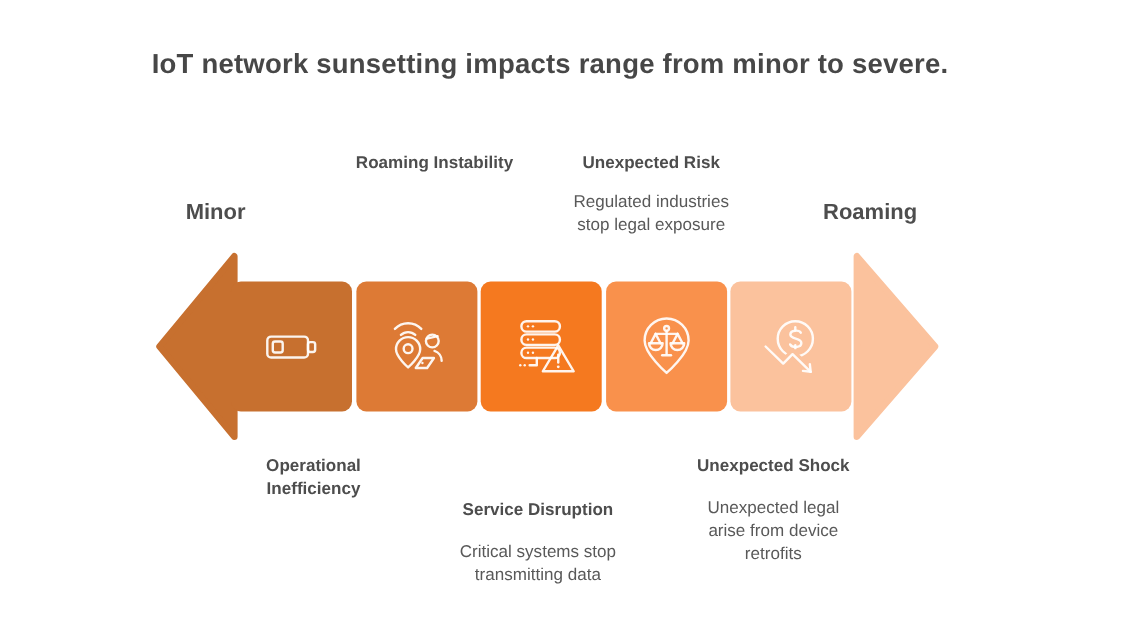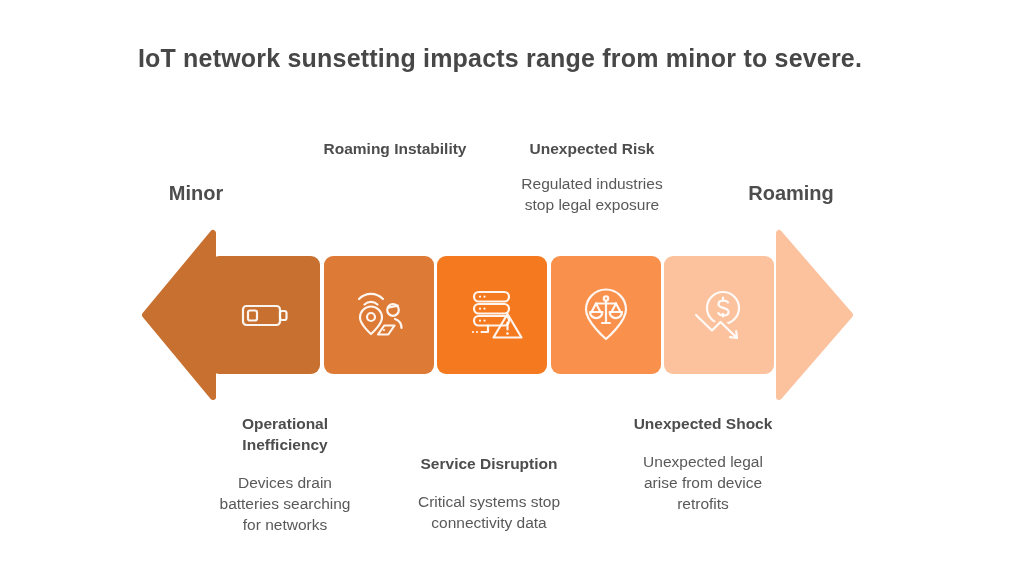--- a/index.html
+++ b/index.html
@@ -190,28 +190,25 @@
     </svg>
   </div>
 
   <svg class="arrowhead arrowhead-right" viewBox="0 0 80 174" aria-hidden="true">
     <path d="M5 5 L5 169 L76 87 Z"></path>
   </svg>
 
   <div class="label-col bottom" style="left:180px; top:413px;">
     <div class="stage-heading">Operational
 Inefficiency</div>
-    <div class="stage-desc">Devices drain
-batteries searching
-for networks</div>
   </div>
   <div class="label-col bottom" style="left:384px; top:413px;margin-top:40px;">
     <div class="stage-heading">Service Disruption</div>
     <div class="stage-desc">Critical systems stop
-connectivity data</div>
+transmitting data</div>
   </div>
   <div class="label-col bottom" style="left:598px; top:413px;">
     <div class="stage-heading">Unexpected Shock</div>
     <div class="stage-desc">Unexpected legal
 arise from device
 retrofits</div>
   </div>
 
 </div>
 

